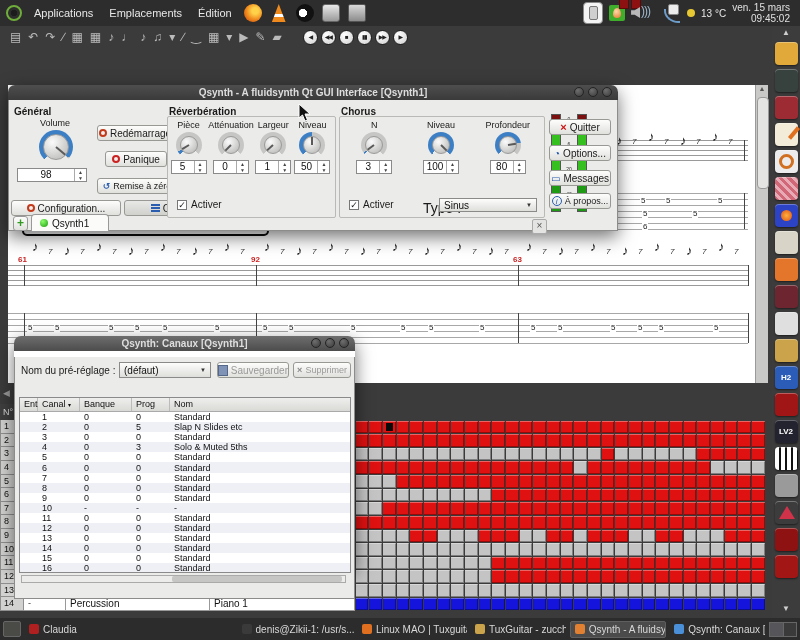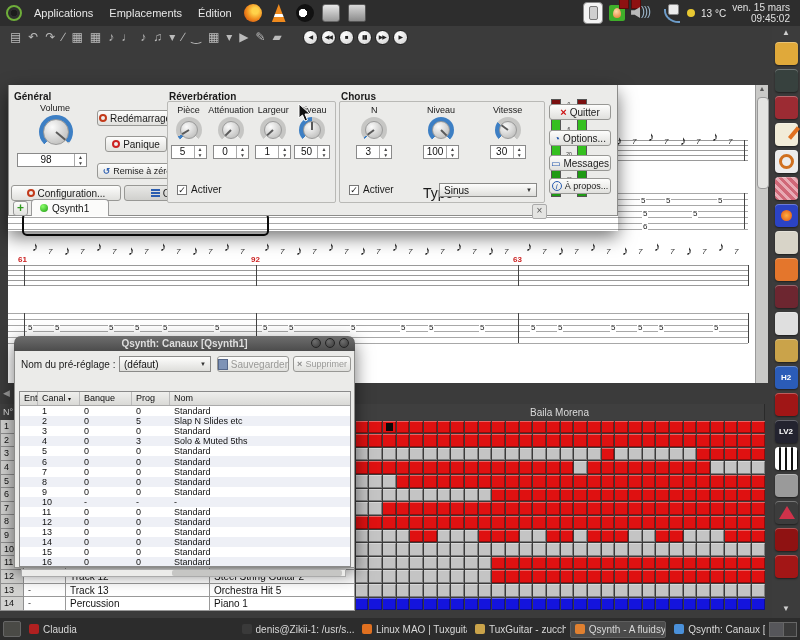--- a/index.html
+++ b/index.html
@@ -362,21 +362,20 @@
   <div id="hstrip">
     <span style="position:absolute;left:3px;top:5px;">◀</span>
   </div>
 
   <div id="btable">
     <div id="bt-header">
       <div class="hcell" style="width:24px;padding-left:3px;">N°</div>
       <div class="hcell" style="width:42px;"></div>
       <div class="hcell" style="width:144px;"></div>
       <div class="hcell" style="width:145px;"></div>
-      <div class="hcell" style="width:410px;justify-content:center;font-size:10px;">Baila Morena</div>
     </div>
     <div id="bt-rows">
         <div class="row14">
           <div class="ncell">1</div>
           <div class="mutec"></div>
           <div class="namec"></div>
           <div class="instc"></div>
           <div class="mrow">
             <div class="mcell" style="background: rgb(223, 17, 17);"></div>
             <div class="mcell" style="background: rgb(223, 17, 17);"></div>
@@ -915,21 +914,21 @@
 
 <div class="win" id="cx-win" style="left:14px;top:336px;width:341px;height:232px;z-index:20;">
   <div class="titlebar tb-mid">
     <span>Qsynth: Canaux [Qsynth1]</span>
     <span class="dots">
       <span class="wdot"></span>
       <span class="wdot"></span>
       <span class="wdot"></span>
     </span>
   </div>
-  <div class="winbody" style="height:217px;">
+  <div class="winbody" style="height:242px;margin-top:6px;">
     <span style="position:absolute;left:6px;top:8px;font-size:10px;color:#1a1a1a;">Nom du pré-réglage :</span>
     <div class="combo" style="left:104px;top:5px;width:92px;height:16px;">
       <span>(défaut)</span>
         <span class="dd">▼</span>
     </div>
     <div class="qbtn" style="left:202px;top:5px;width:72px;height:16px;color:#9a9a98;">
       <span class="ico ic-disk"></span>
       <span>Sauvegarder</span>
     </div>
     <div class="qbtn" style="left:278px;top:5px;width:58px;height:16px;color:#9a9a98;font-size:9px;">
@@ -1059,20 +1058,28 @@
           </div>
         </div>
     </div>
     <div id="cx-scroll">
         <i></i>
       </div>
   </div>
 </div>
 
 <div class="win" id="qs-win" style="left:8px;top:85px;width:610px;height:146px;z-index:30;">
+  <div class="titlebar tb-dark">
+    <span>Qsynth - A fluidsynth Qt GUI Interface [Qsynth1]</span>
+    <span class="dots">
+      <span class="wdot"></span>
+      <span class="wdot"></span>
+      <span class="wdot"></span>
+    </span>
+  </div>
   <div class="winbody" style="height:131px;" id="qs-body">
     <span class="gtitle" style="left:5px;top:6px;">Général</span>
 
     <div class="klabel" style="position:absolute;left:14px;top:18px;width:64px;">Volume</div>
     <div id="vol-knob-slot" class="abs" style="left:30px;top:30px;">
         <div class="knob" style="height: 34px; width: 34px;">
           <div class="ring" style="background: conic-gradient(from 225deg, rgb(61, 127, 196) 0deg, rgb(61, 127, 196) 265deg, rgb(198, 198, 196) 265deg, rgb(198, 198, 196) 270deg, transparent 270deg, transparent 360deg);"></div>
           <div class="face"></div>
           <div class="needle" style="transform: rotate(129.6deg);"></div>
         </div>
@@ -1202,28 +1209,28 @@
           </div>
           <div class="spin" style="width: 36px;">
             <span class="v">100</span>
             <span class="ar">
               <span>▲</span>
               <span>▼</span>
             </span>
           </div>
         </div>
         <div style="flex: 1 1 0%; display: flex; flex-direction: column; align-items: center; gap: 2px;">
-          <div class="klabel">Vitesse</div>
+          <div class="klabel">Profondeur</div>
           <div class="knob" style="height: 26px; width: 26px;">
-            <div class="ring" style="background: conic-gradient(from 225deg, rgb(61, 127, 196) 0deg, rgb(61, 127, 196) 81deg, rgb(198, 198, 196) 81deg, rgb(198, 198, 196) 270deg, transparent 270deg, transparent 360deg);"></div>
+            <div class="ring" style="background: conic-gradient(from 225deg, rgb(61, 127, 196) 0deg, rgb(61, 127, 196) 216deg, rgb(198, 198, 196) 216deg, rgb(198, 198, 196) 270deg, transparent 270deg, transparent 360deg);"></div>
             <div class="face"></div>
-            <div class="needle" style="transform: rotate(-54deg);"></div>
+            <div class="needle" style="transform: rotate(81deg);"></div>
           </div>
           <div class="spin" style="width: 36px;">
-            <span class="v">30</span>
+            <span class="v">80</span>
             <span class="ar">
               <span>▲</span>
               <span>▼</span>
             </span>
           </div>
         </div>
       </div>
     <div class="cbrow" style="left:340px;top:99px;">
       <span class="cb checked"></span>
       <span>Activer</span>

